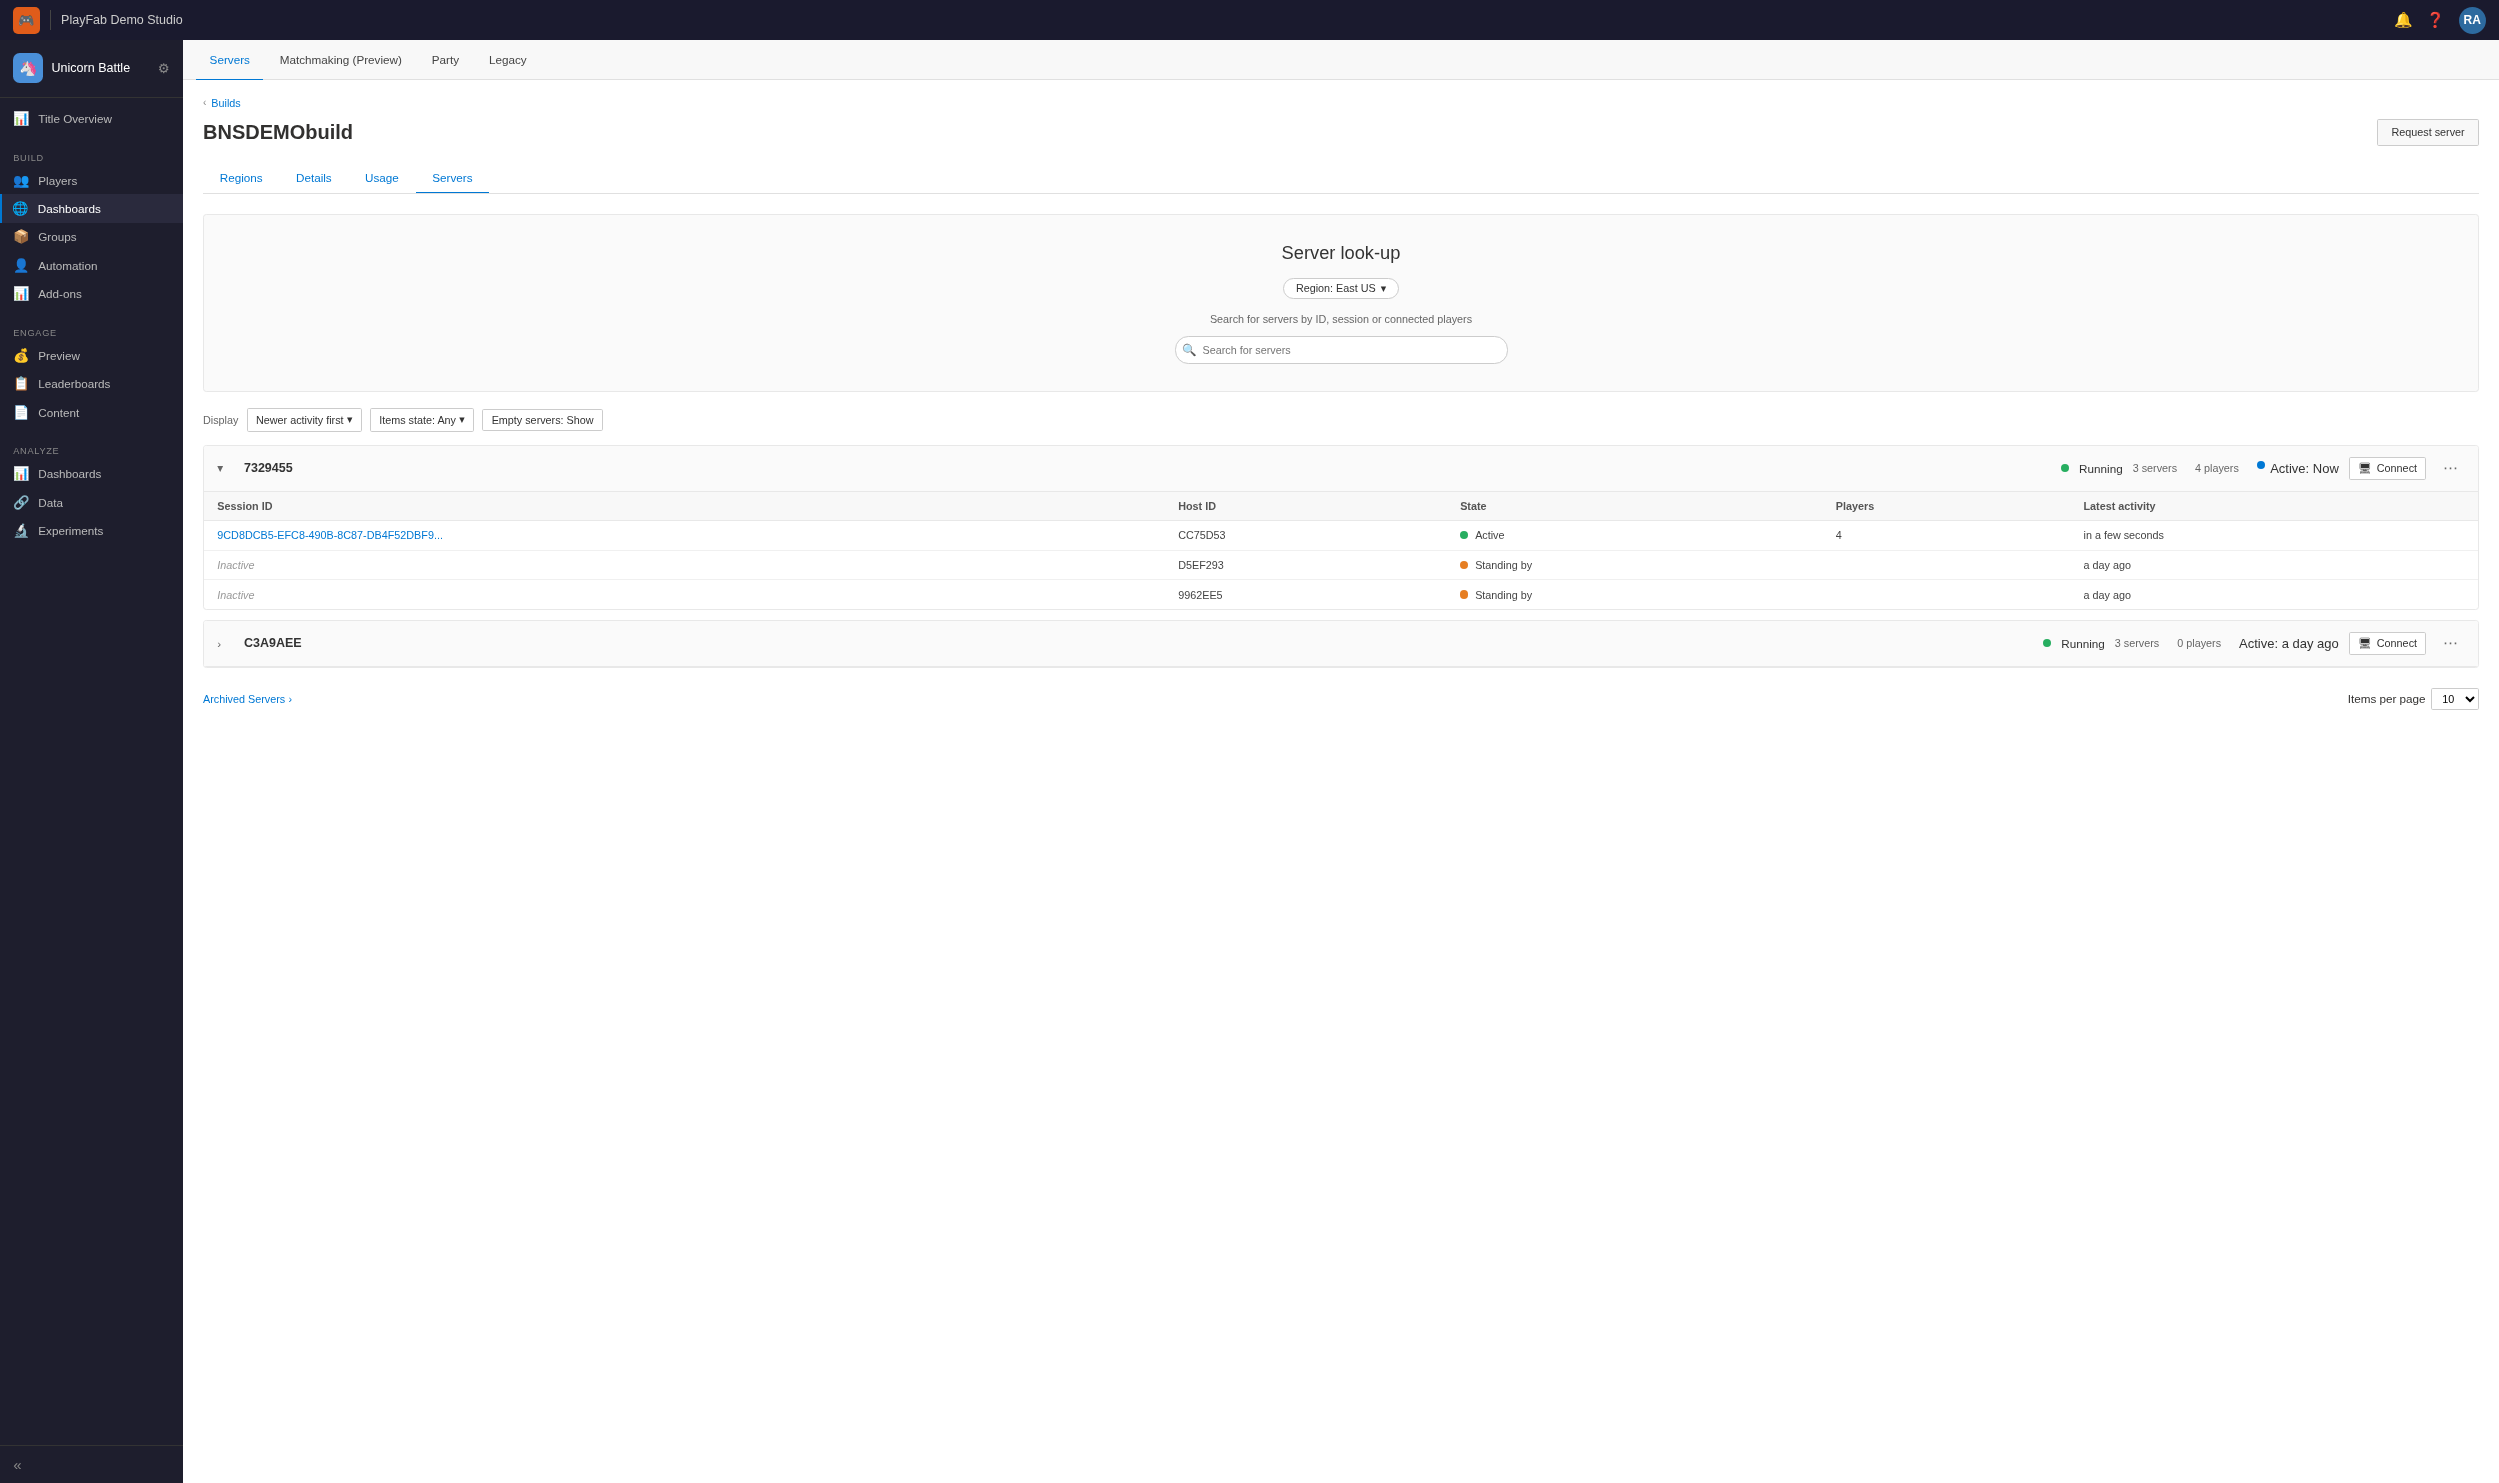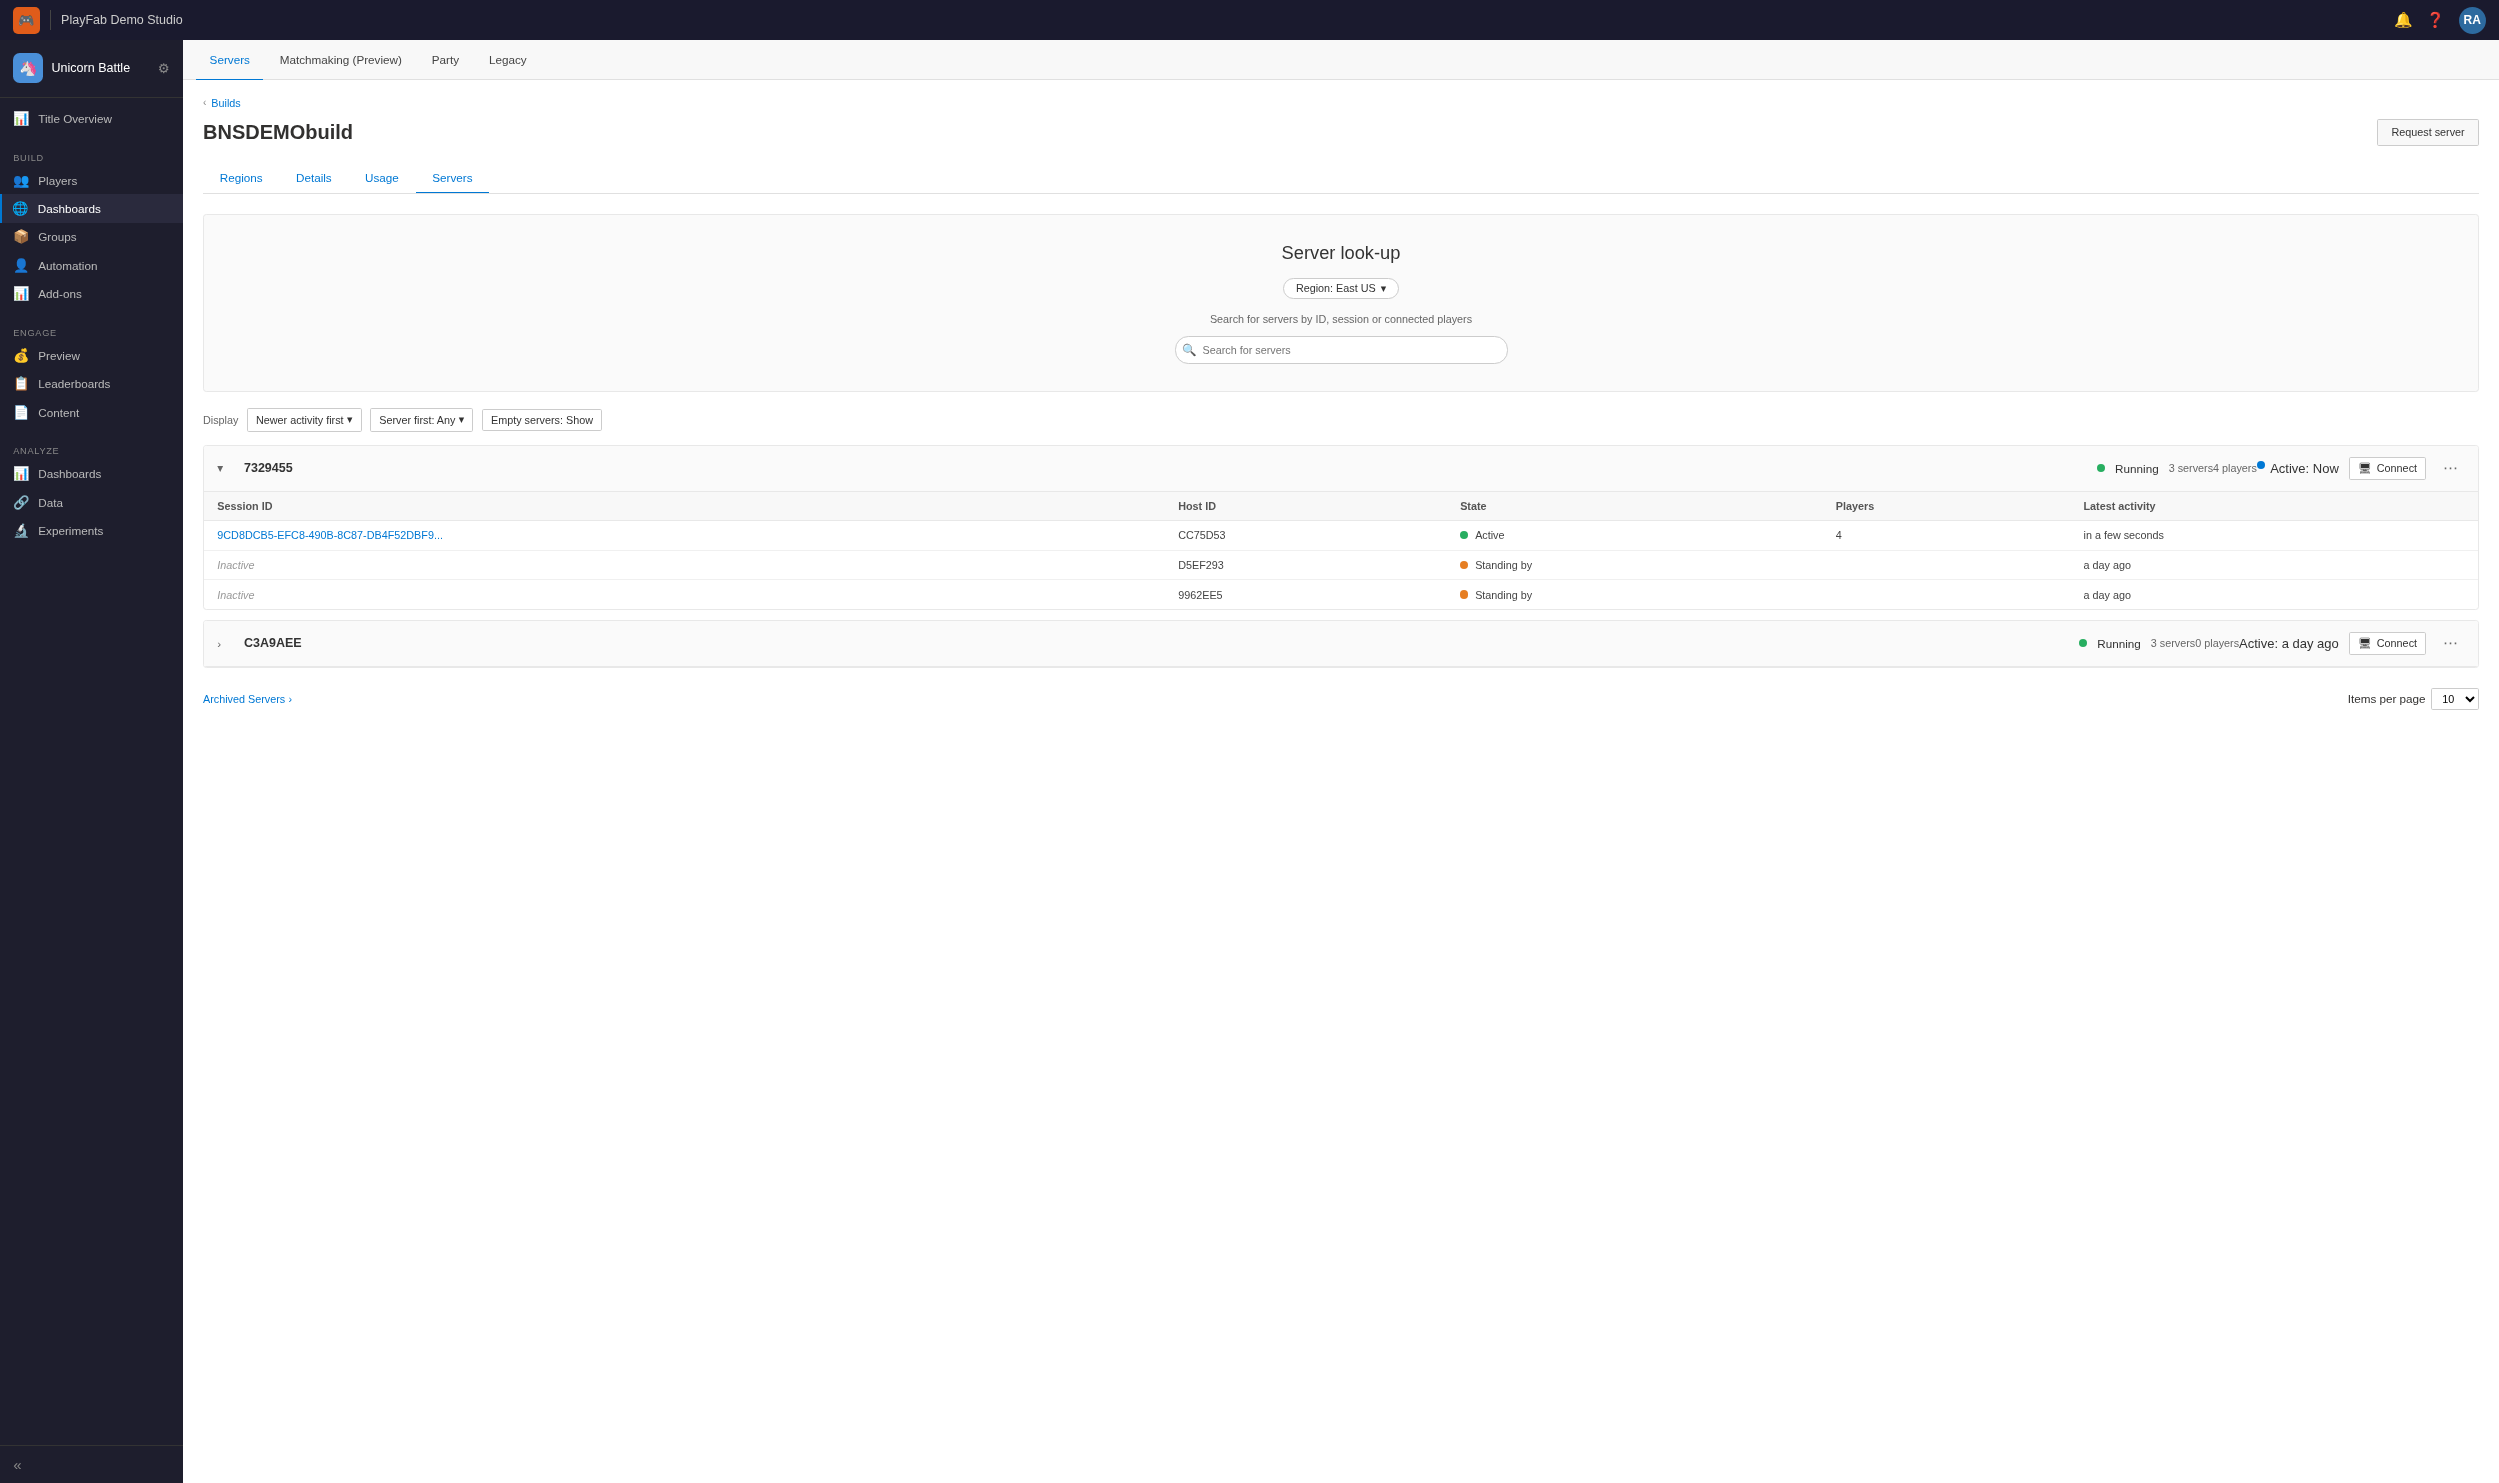--- a/index.html
+++ b/index.html
@@ -338,21 +338,21 @@
     .status-dot {
       width: 8.3px; height: 8.3px;
       border-radius: 50%;
       display: inline-block;
     }
     .status-dot.green { background: #27ae60; }
     .status-dot.orange { background: #e67e22; }
     .status-dot.blue { background: #0078d4; }
 
     .server-group-status { font-size: 11.7px; color: #333; }
-    .server-group-meta { display: flex; align-items: center; gap: 0; margin-left: auto; }
+    .server-group-meta { display: flex; align-items: center; gap: 18px; margin-left: auto; }
     .server-count { font-size: 10.8px; color: #666; }
     .player-count { font-size: 10.8px; color: #666; }
     .active-status { display: flex; align-items: flex-start; gap: 5px; font-size: 13px; color: #333; }
     .connect-btn {
       display: flex;
       align-items: center;
       gap: 5px;
       background: white;
       border: 0.8px solid #ccc;
       border-radius: 1.7px;
@@ -584,21 +584,21 @@
         </div>
       </div>
 
       <div class="filter-bar">
         <span class="filter-label">Display</span>
         <button class="filter-btn">
           <span>Newer activity first</span>
           <span>▾</span>
         </button>
         <button class="filter-btn">
-          <span>Server first: Any</span>
+          <span>Items state: Any</span>
           <span>▾</span>
         </button>
         <button class="filter-btn">
           <span>Empty servers: Show</span>
         </button>
       </div>
 
       <div id="server-groups-container">
           <div class="server-group">
             <div class="server-group-header">

